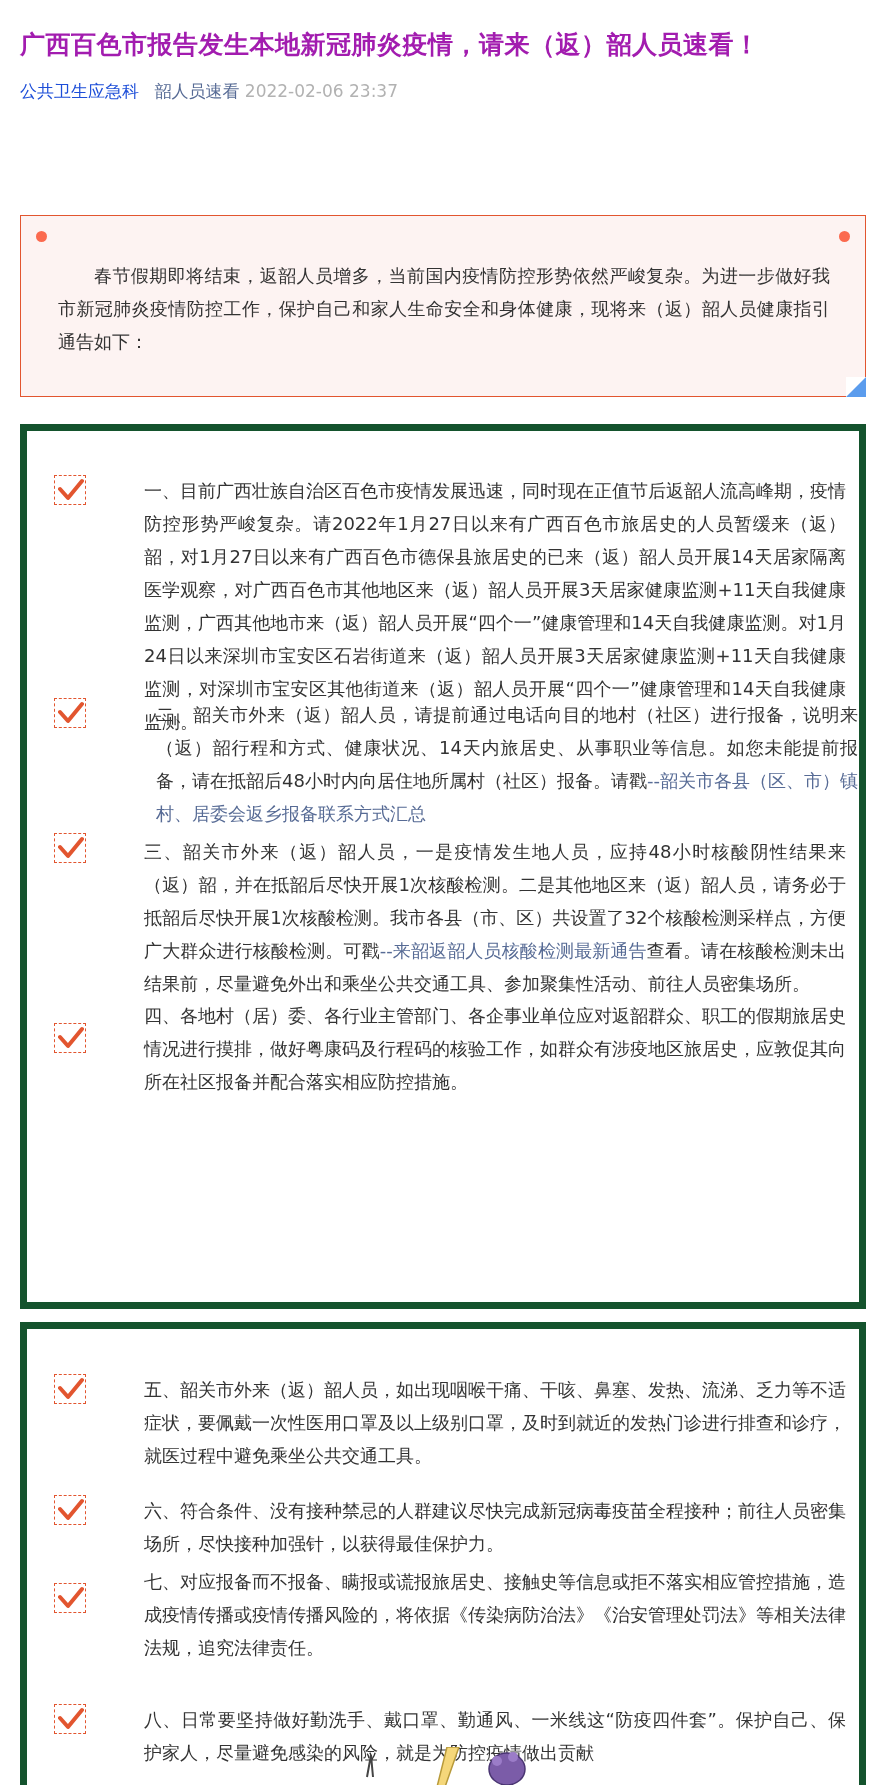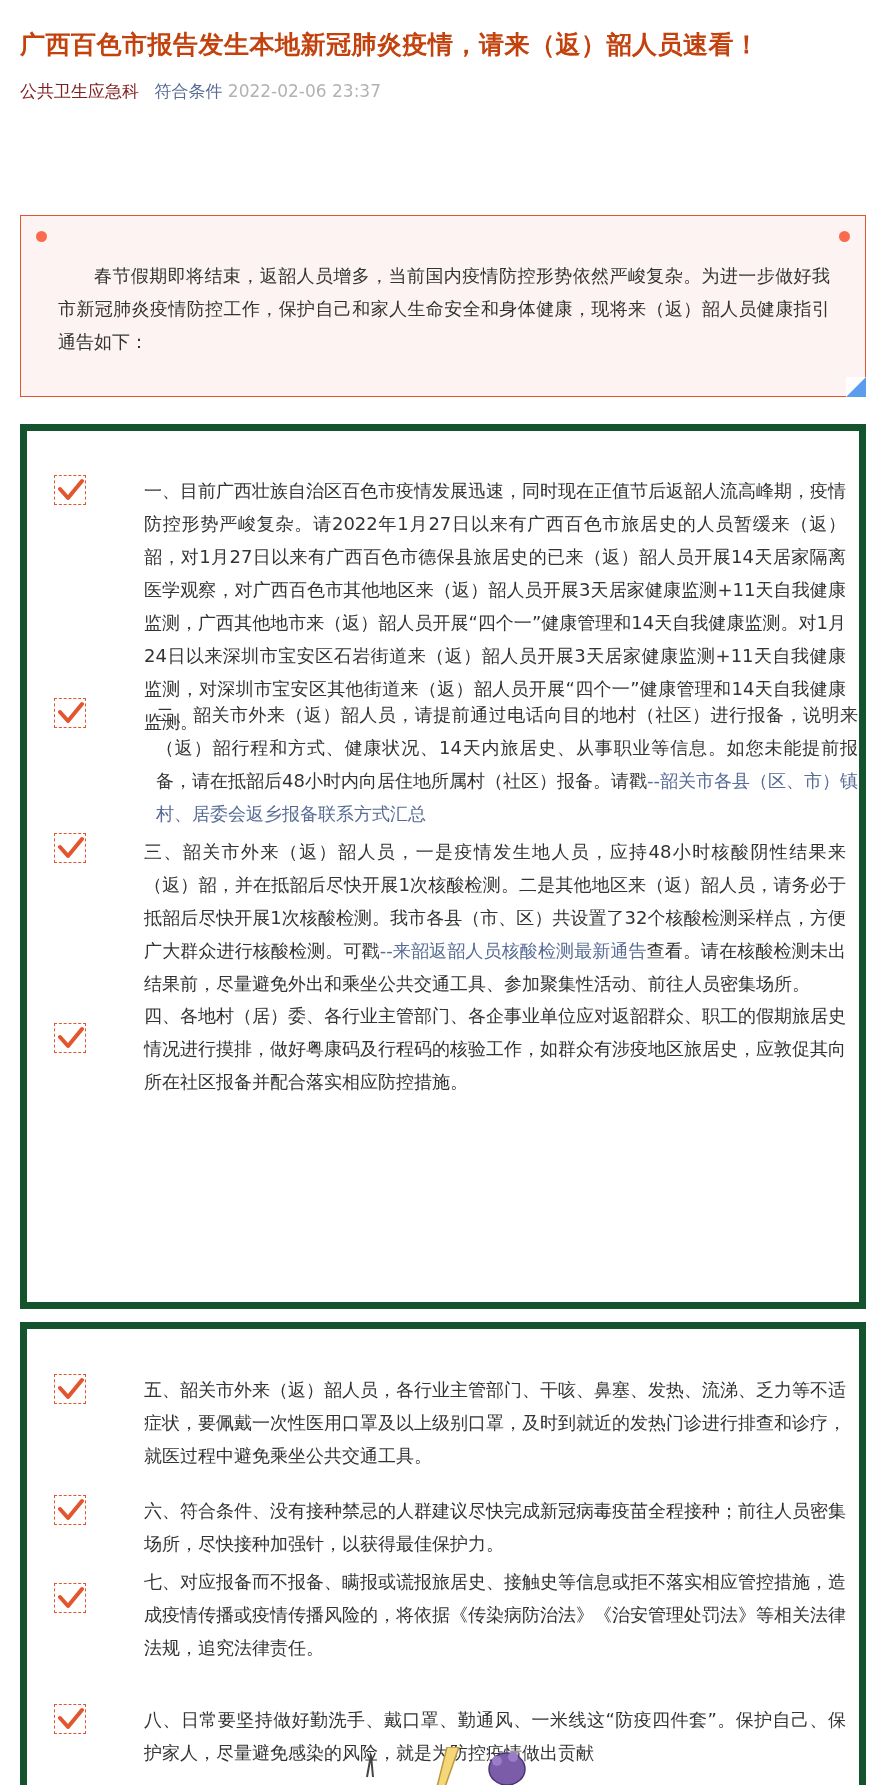--- a/index.html
+++ b/index.html
@@ -1,26 +1,26 @@
 <!DOCTYPE html>
 <html><head>
   <meta charset="utf-8">
   <style>
     * { box-sizing: border-box; margin: 0; padding: 0; }
     html, body { width: 878px; height: 1785px; overflow: hidden; background: #ffffff; }
     body { font-family: "DejaVu Sans", "Liberation Sans", sans-serif; color: #333333; position: relative; }
 
     .title {
       position: absolute; left: 20px; top: 27px; width: 840px;
-      font-size: 25px; font-weight: bold; color: #c2410c; line-height: 36px; letter-spacing: 0.5px;
+      font-size: 25px; font-weight: bold; color: #a21caf; line-height: 36px; letter-spacing: 0.5px;
     }
     .meta {
       position: absolute; left: 20px; top: 79px; font-size: 17px; line-height: 24px; white-space: nowrap;
     }
-    .meta .dept { color: #7f1d1d; }
+    .meta .dept { color: #1d4ed8; }
     .meta .acct { color: #576b95; margin-left: 10px; cursor: pointer; }
     .meta .time { color: #b2b2b2; }
 
     .intro {
       position: absolute; left: 20px; top: 215px; width: 846px; height: 182px;
       border: 1px solid #e2552f; background: #fdf3f2;
     }
     .dot { position: absolute; top: 15px; width: 11px; height: 11px; border-radius: 50%; background: #fb6a4f; }
     .dot.left { left: 15px; }
     .dot.right { right: 15px; }
@@ -60,21 +60,21 @@
       position: absolute; left: 300px; top: 418px; width: 300px; height: 60px; overflow: hidden;
     }
   </style>
 </head>
 <body>
 
 <h1 class="title">广西百色市报告发生本地新冠肺炎疫情，请来（返）韶人员速看！</h1>
 
 <div class="meta">
   <span class="dept">公共卫生应急科</span>
-  <span class="acct">符合条件</span>
+  <span class="acct">韶人员速看</span>
   <span class="time">2022-02-06 23:37</span>
 </div>
 
 <div class="intro">
   <span class="dot left"></span>
   <span class="dot right"></span>
   <p class="intro-text">春节假期即将结束，返韶人员增多，当前国内疫情防控形势依然严峻复杂。为进一步做好我市新冠肺炎疫情防控工作，保护自己和家人生命安全和身体健康，现将来（返）韶人员健康指引通告如下：</p>
   <span class="fold-bg"></span>
   <span class="fold"></span>
 </div>
@@ -119,21 +119,21 @@
 </div>
 
 <div class="box box2">
 
   <div class="item" style="top:0;">
     <span class="check" style="top:45px;">
       <svg width="26" height="24" viewBox="0 0 26 24">
           <path d="M2 11 L10 20 L24 3" stroke="#e2552f" stroke-width="4" fill="none" stroke-linecap="round" stroke-linejoin="round"></path>
         </svg>
     </span>
-    <p class="item-text" style="top:44px;">五、韶关市外来（返）韶人员，各行业主管部门、干咳、鼻塞、发热、流涕、乏力等不适症状，要佩戴一次性医用口罩及以上级别口罩，及时到就近的发热门诊进行排查和诊疗，就医过程中避免乘坐公共交通工具。</p>
+    <p class="item-text" style="top:44px;">五、韶关市外来（返）韶人员，如出现咽喉干痛、干咳、鼻塞、发热、流涕、乏力等不适症状，要佩戴一次性医用口罩及以上级别口罩，及时到就近的发热门诊进行排查和诊疗，就医过程中避免乘坐公共交通工具。</p>
   </div>
 
   <div class="item" style="top:0;">
     <span class="check" style="top:166px;">
       <svg width="26" height="24" viewBox="0 0 26 24">
           <path d="M2 11 L10 20 L24 3" stroke="#e2552f" stroke-width="4" fill="none" stroke-linecap="round" stroke-linejoin="round"></path>
         </svg>
     </span>
     <p class="item-text" style="top:165px;">六、符合条件、没有接种禁忌的人群建议尽快完成新冠病毒疫苗全程接种；前往人员密集场所，尽快接种加强针，以获得最佳保护力。</p>
   </div>

